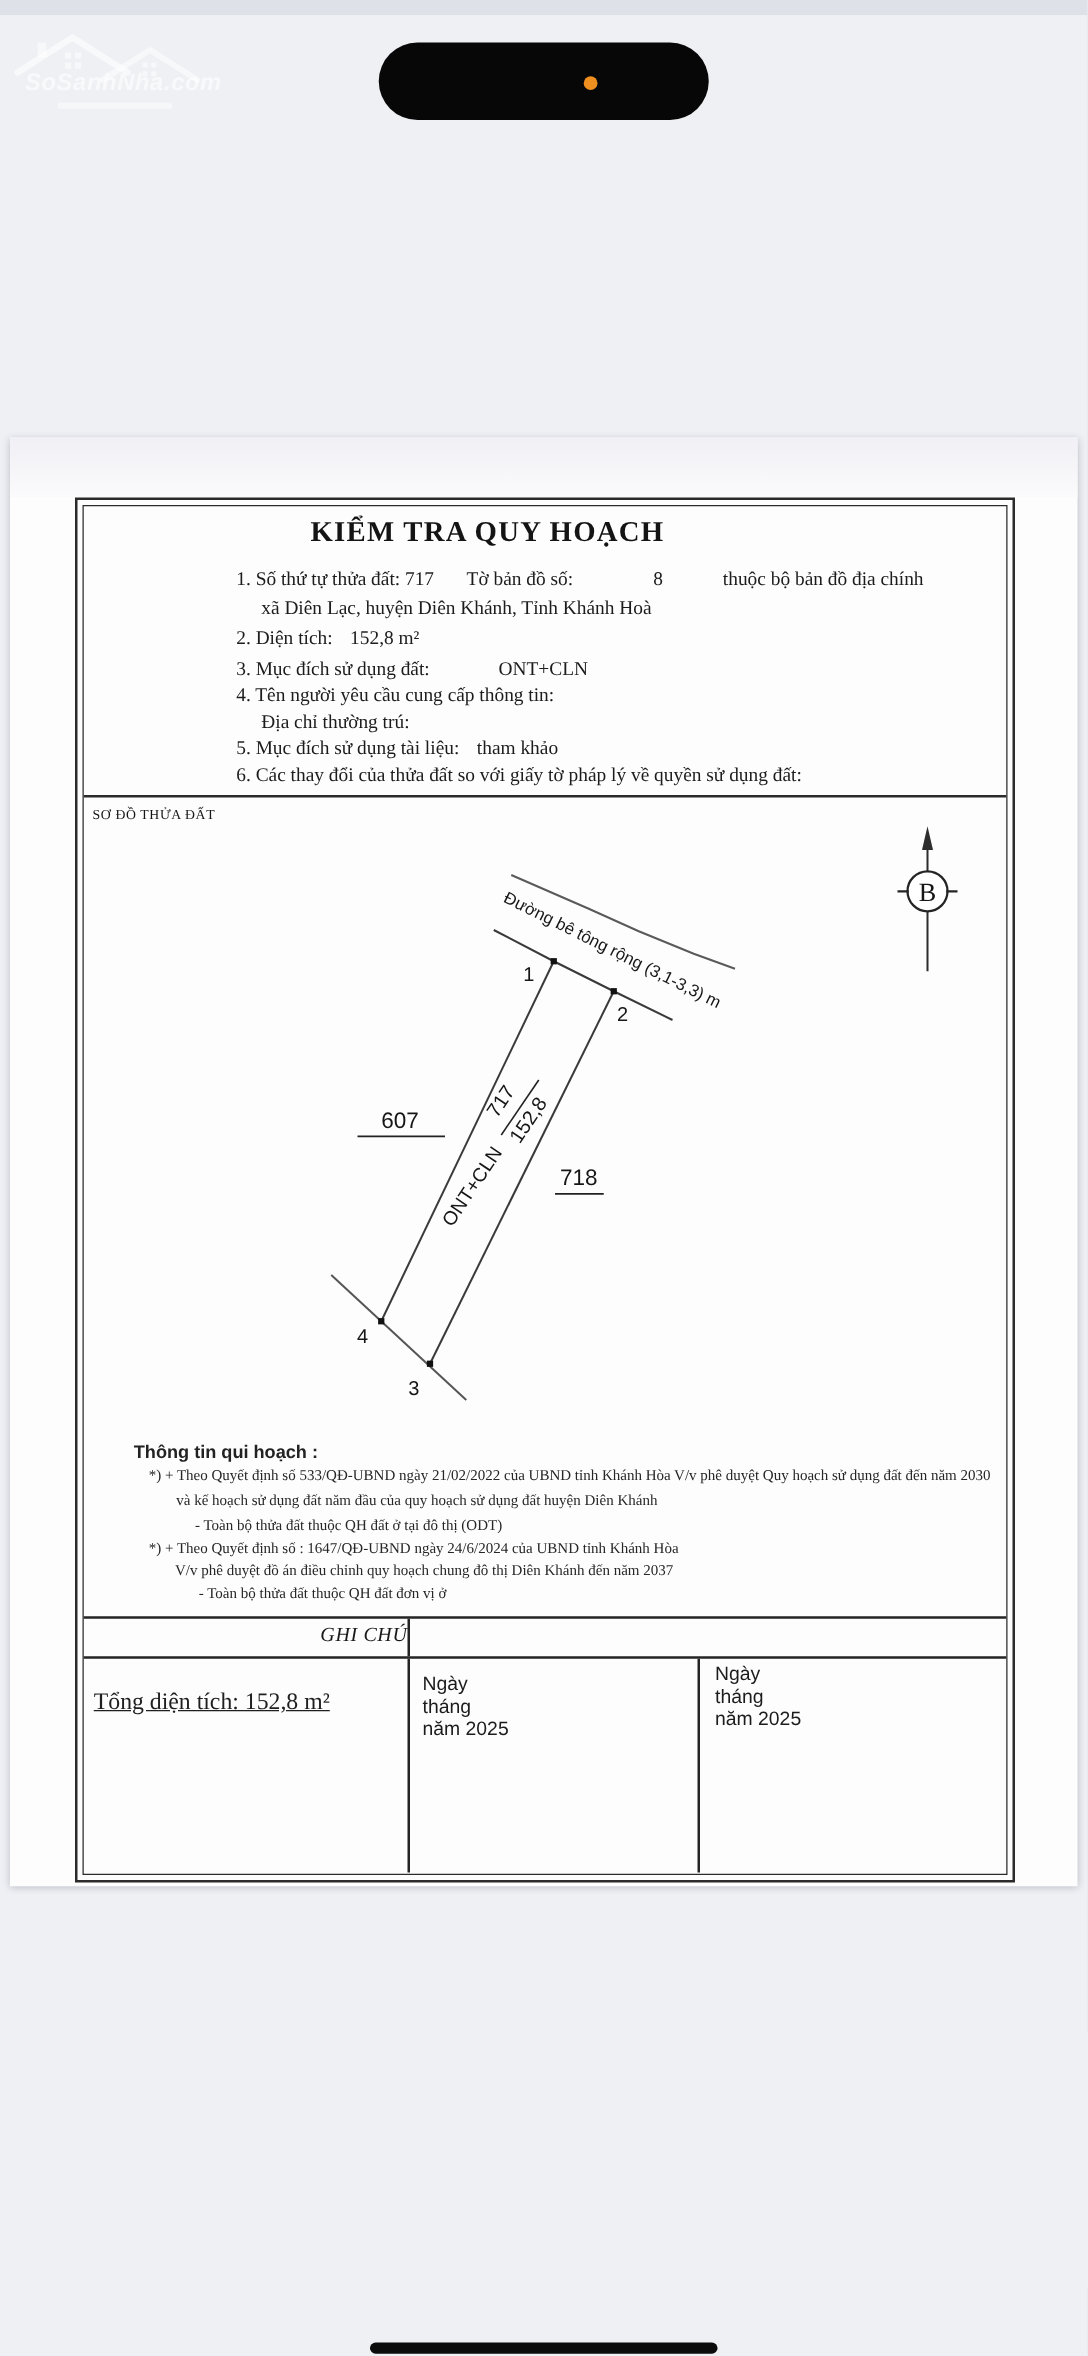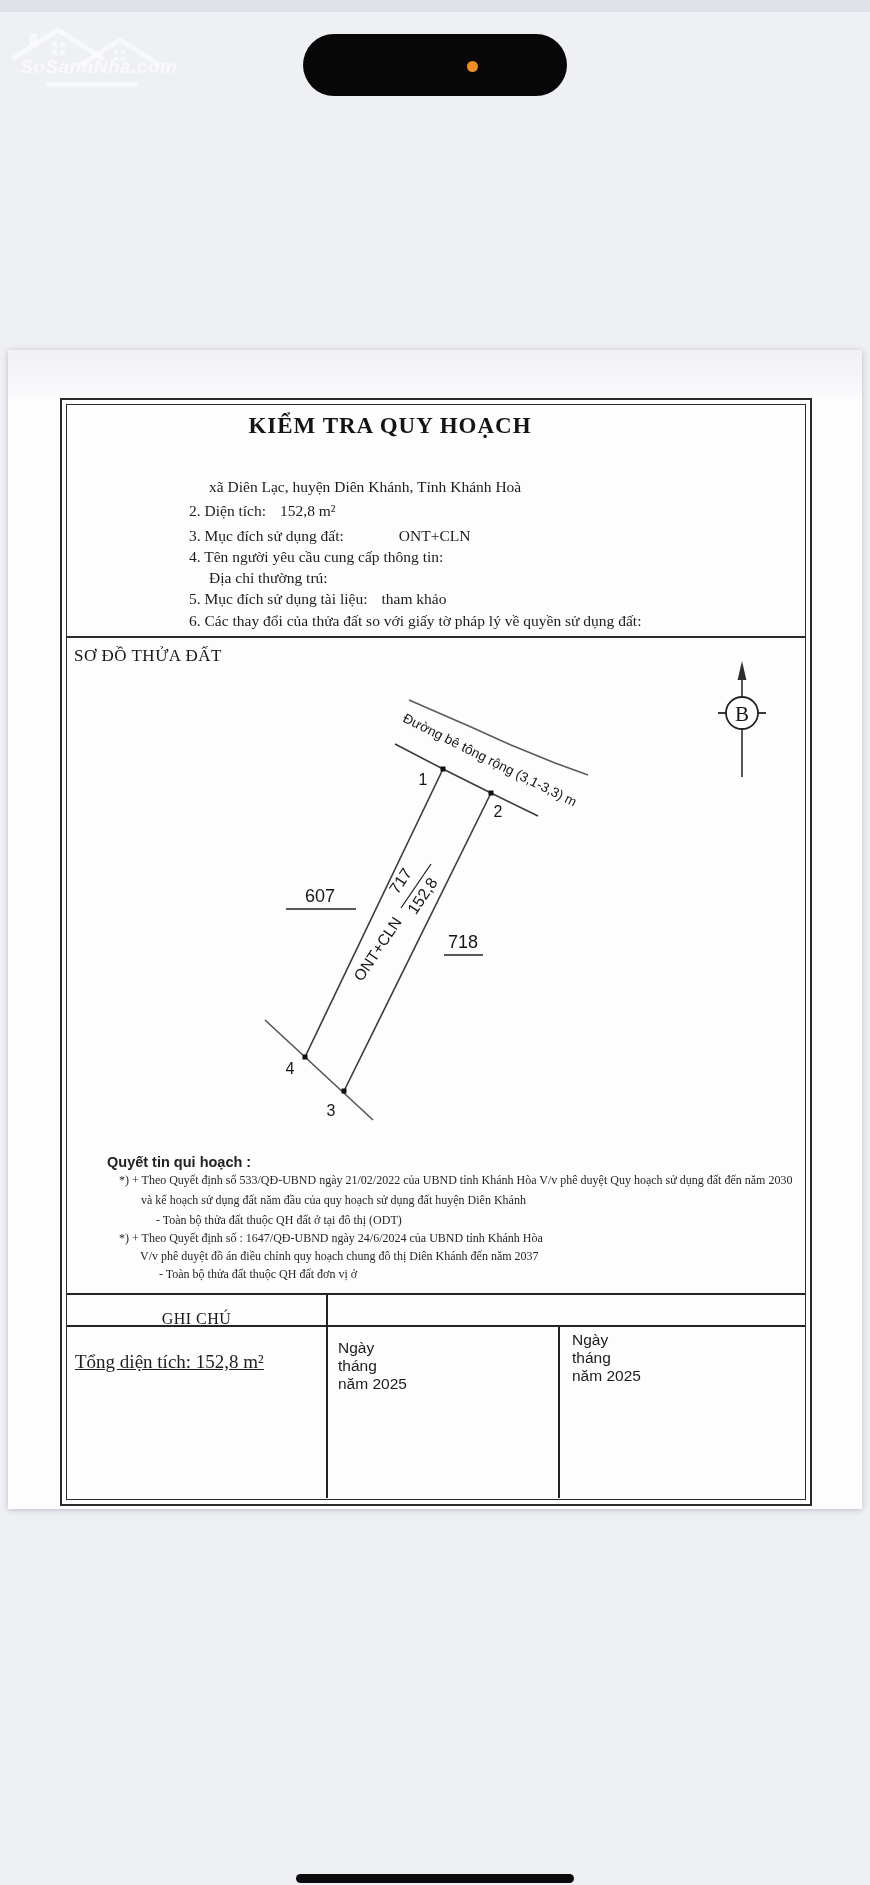--- a/index.html
+++ b/index.html
@@ -18,31 +18,31 @@
   .sheet-top{position:absolute;left:0;top:0;right:0;height:48px;background:linear-gradient(#f0f0f5,#fbfbfd);}
   .frame{position:absolute;left:52px;top:48px;width:752px;height:1108px;border:2.5px solid #2b2b2b;box-sizing:border-box;}
   .frame-inner{position:absolute;left:4px;top:4px;right:4px;bottom:4px;border:1.5px solid #2b2b2b;}
   .t{position:absolute;white-space:nowrap;}
   .doc-title{left:0;right:0;top:8px;text-align:center;transform:translateX(-46px);
              font-size:23px;font-weight:bold;letter-spacing:1px;color:#141414;}
   .info{font-size:15.5px;color:#1c1c1c;}
   .gap-a{margin-left:26px;} .gap-b{margin-left:64px;} .gap-c{margin-left:48px;}
   .gap-d{margin-left:55px;} .gap-e{margin-left:14px;}
   .sep{position:absolute;left:0;right:0;top:231px;height:2.2px;background:#2b2b2b;}
-  .sodo{left:7px;top:241px;font-size:17px;color:#161616;letter-spacing:.5px;}
+  .sodo{left:7px;top:241px;font-size:11px;color:#161616;letter-spacing:.5px;}
   .diagram{position:absolute;left:-2px;top:232px;}
   .planning-head{left:40px;top:749px;font-family:"Liberation Sans","DejaVu Sans",sans-serif;
                  font-weight:bold;font-size:14.5px;color:#222;}
   .pl{font-size:12px;color:#262626;}
   
   .ntable{position:absolute;left:0;right:0;top:888px;bottom:0;border-top:2.3px solid #242424;}
   .nrow1{position:relative;height:30px;border-bottom:2.3px solid #242424;}
   .nrow2{position:relative;height:171px;display:flex;}
   .cell-ghichu{position:absolute;left:0;top:0;bottom:0;width:261px;border-right:2.3px solid #242424;
-               text-align:center;font-size:16px;letter-spacing:.5px;padding-top:15px;box-sizing:border-box;color:#191919;}
+               text-align:right;font-size:16px;letter-spacing:.5px;padding-top:5px;box-sizing:border-box;color:#191919;font-style:italic;}
   .c1{width:261px;border-right:2.3px solid #242424;box-sizing:border-box;padding:24px 0 0 8px;font-size:19px;text-decoration:underline;}
   .c2{width:232px;border-right:2.3px solid #242424;box-sizing:border-box;}
   .c3{flex:1;}
   .dateline{display:flex;justify-content:space-between;font-family:"Liberation Sans","DejaVu Sans",sans-serif;
             font-size:15.5px;color:#1c1c1c;flex-direction:column;}
   .d1{width:205px;margin:12px 0 0 10px;}
   .d2{width:218px;margin:4px 0 0 12px;}
   .home-indicator{position:absolute;left:296px;top:1862px;width:278px;height:9px;border-radius:5px;background:#0b0b0c;}
   svg text{fill:#161616;}
   .svg-sans{font-family:"Liberation Sans","DejaVu Sans",sans-serif;}
@@ -75,20 +75,23 @@
     <span class="cam-dot" style="background:#ef8f1f"></span>
   </div>
 
   <div class="sheet">
     <div class="sheet-top"></div>
     <div class="frame">
       <div class="frame-inner">
 
         <div class="t doc-title">KIỂM TRA QUY HOẠCH</div>
 
+        <div class="t info" style="left:122px;top:50px;">
+          <span>1. Số thứ tự thửa đất: 717</span><span class="gap-a">Tờ bản đồ số:</span><span class="gap-b">8</span><span class="gap-c">thuộc bộ bản đồ địa chính</span>
+        </div>
         <div class="t info" style="left:142px;top:73px;">xã Diên Lạc, huyện Diên Khánh, Tỉnh Khánh Hoà</div>
         <div class="t info" style="left:122px;top:97px;">
           <span>2. Diện tích:</span><span class="gap-e">152,8 m²</span>
         </div>
         <div class="t info" style="left:122px;top:122px;">
           <span>3. Mục đích sử dụng đất:</span><span class="gap-d">ONT+CLN</span>
         </div>
         <div class="t info" style="left:122px;top:143px;">4. Tên người yêu cầu cung cấp thông tin:</div>
         <div class="t info" style="left:142px;top:164px;">Địa chỉ thường trú:</div>
         <div class="t info" style="left:122px;top:185px;">
@@ -134,21 +137,21 @@
           <line x1="287" y1="898" x2="357" y2="898" stroke="#222" stroke-width="1.4"></line>
           <text x="464" y="937" text-anchor="middle" class="svg-sans" font-size="18">718</text>
           <line x1="445" y1="944" x2="484" y2="944" stroke="#222" stroke-width="1.4"></line>
 
           <text x="406" y="873" text-anchor="middle" class="svg-sans" font-size="16" transform="rotate(-56 406 873)">717</text>
           <line x1="402" y1="897" x2="432" y2="853" stroke="#222" stroke-width="1.3"></line>
           <text x="428" y="888" text-anchor="middle" class="svg-sans" font-size="16" transform="rotate(-56 428 888)">152,8</text>
           <text x="383" y="941" text-anchor="middle" class="svg-sans" font-size="15.5" transform="rotate(-56 383 941)">ONT+CLN</text>
         </svg>
 
-        <div class="t planning-head">Quyết tin qui hoạch :</div>
+        <div class="t planning-head">Thông tin qui hoạch :</div>
         <div class="t pl" style="left:52px;top:768px;">*) + Theo Quyết định số 533/QĐ-UBND ngày 21/02/2022 của UBND tỉnh Khánh Hòa V/v phê duyệt Quy hoạch sử dụng đất đến năm 2030</div>
         <div class="t pl" style="left:74px;top:788px;">và kế hoạch sử dụng đất năm đầu của quy hoạch sử dụng đất huyện Diên Khánh</div>
         <div class="t pl" style="left:89px;top:808px;">- Toàn bộ thửa đất thuộc QH đất ở tại đô thị (ODT)</div>
         <div class="t pl" style="left:52px;top:826px;">*) + Theo Quyết định số : 1647/QĐ-UBND ngày 24/6/2024 của UBND tỉnh Khánh Hòa</div>
         <div class="t pl" style="left:73px;top:844px;">V/v phê duyệt đồ án điều chỉnh quy hoạch chung đô thị Diên Khánh đến năm 2037</div>
         <div class="t pl" style="left:92px;top:862px;">- Toàn bộ thửa đất thuộc QH đất đơn vị ở</div>
 
         <div class="ntable">
           <div class="nrow1">
             <div class="cell-ghichu">GHI CHÚ</div>

